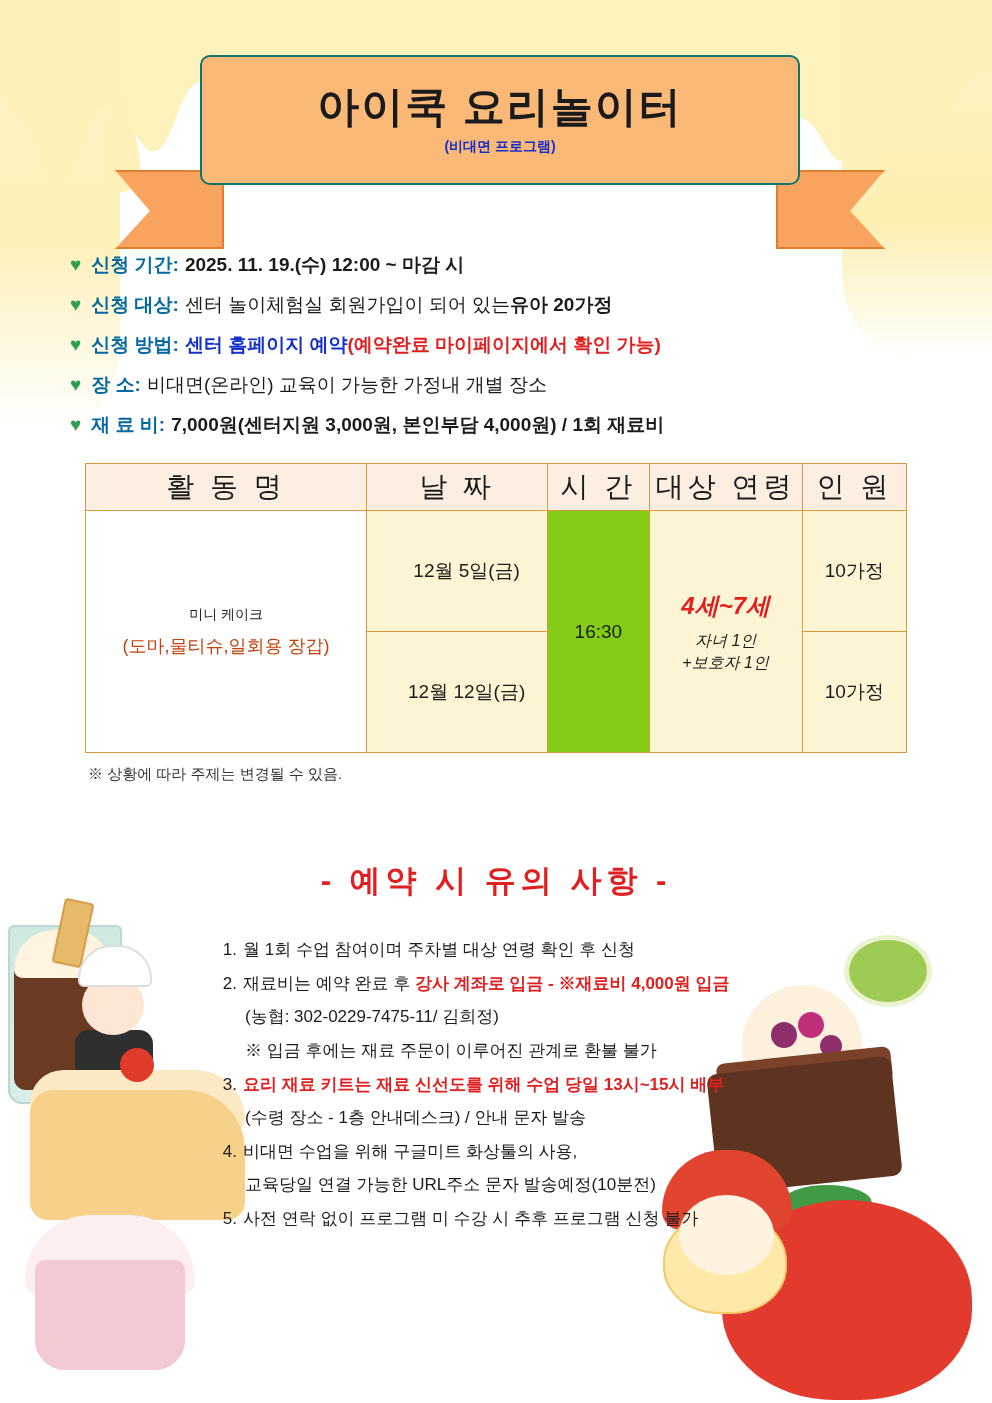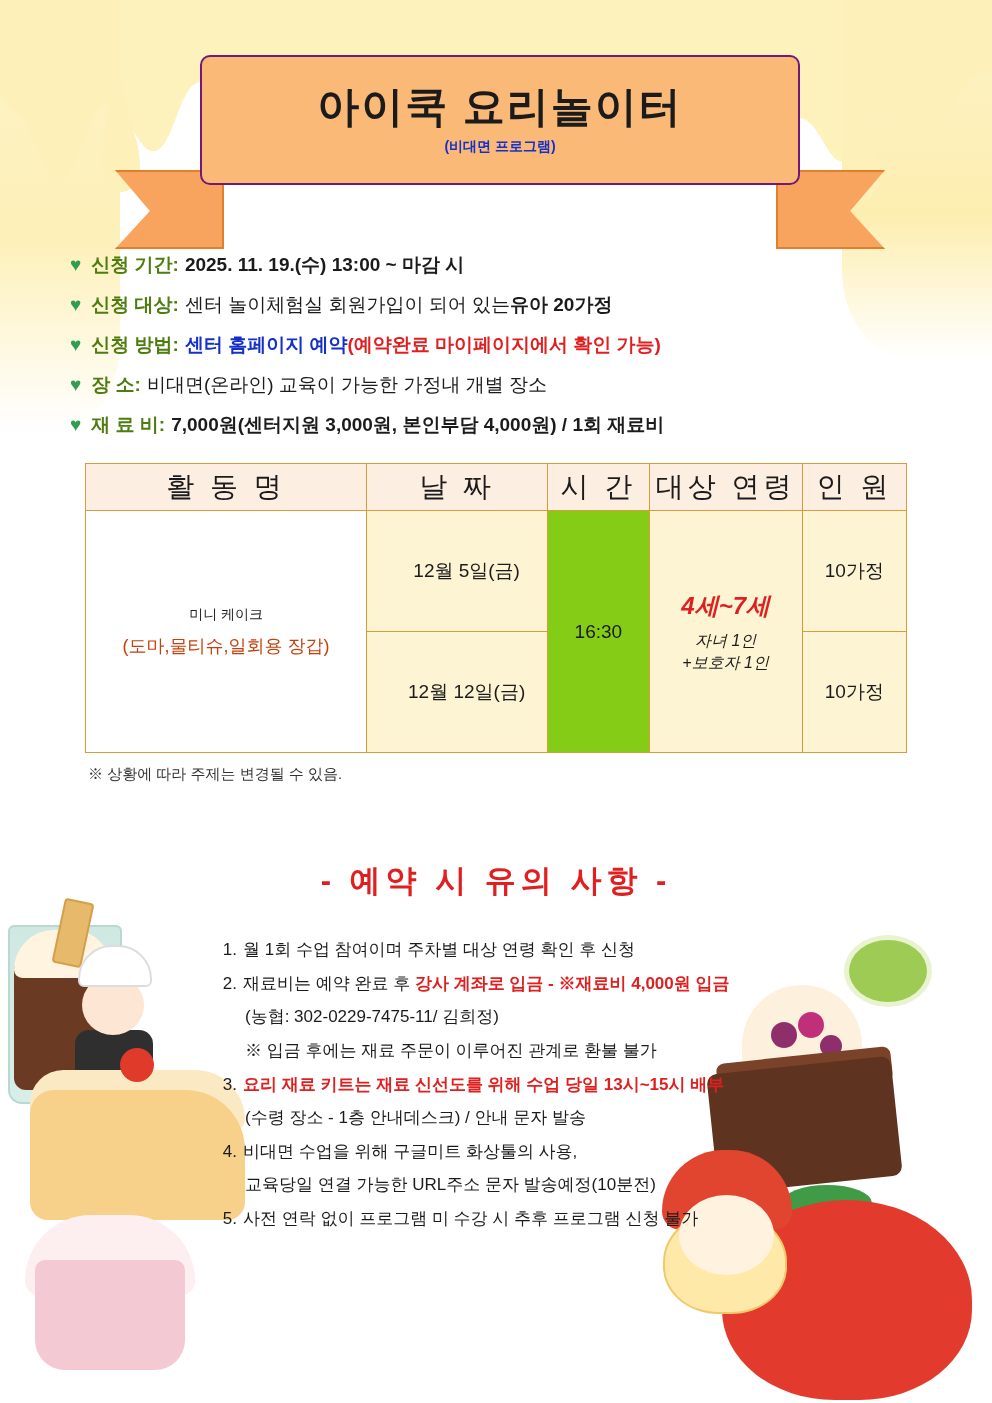--- a/index.html
+++ b/index.html
@@ -56,21 +56,21 @@
     border: 2px solid #e07f2d;
     z-index: 1;
   }
   .ribbon-tail-left { left: 0; clip-path: polygon(0 0,100% 0,100% 100%,0 100%,32% 52%); }
   .ribbon-tail-right { right: 0; clip-path: polygon(0 0,100% 0,68% 52%,100% 100%,0 100%); }
   .banner {
     position: absolute;
     top: 0; left: 85px;
     width: 600px; height: 130px;
     background: #fbb978;
-    border: 2px solid #701a75;
+    border: 2px solid #0f766e;
     border-radius: 10px;
     box-sizing: border-box;
     display: flex;
     flex-direction: column;
     align-items: center;
     justify-content: center;
     z-index: 3;
   }
   .banner-title {
     font-size: 42px;
@@ -100,21 +100,21 @@
     font-size: 19px;
     white-space: nowrap;
   }
   .heart {
     color: #2f9e52;
     font-size: 19px;
     margin-right: 10px;
     line-height: 1;
   }
   .info-label {
-    color: #4d7c0f;
+    color: #0369a1;
     font-weight: bold;
     margin-right: 6px;
   }
   .info-val { color: #1b1b1b; }
   .v-bold { font-weight: bold; }
   .v-blue { color: #1430c8; font-weight: bold; }
   .v-red { color: #e02020; font-weight: bold; }
 
   
   .tbl {
@@ -309,21 +309,21 @@
   <div class="banner">
     <div class="banner-title">아이쿡 요리놀이터</div>
     <div class="banner-sub">(비대면 프로그램)</div>
   </div>
 </div>
 
 <div class="info-list" id="info-list">
     <div class="info-row">
       <span class="heart">♥</span>
       <span class="info-label">신청 기간:</span>
-      <span class="info-val v-bold">2025. 11. 19.(수) 13:00 ~ 마감 시</span>
+      <span class="info-val v-bold">2025. 11. 19.(수) 12:00 ~ 마감 시</span>
     </div>
     <div class="info-row">
       <span class="heart">♥</span>
       <span class="info-label">신청 대상:</span>
       <span class="info-val">센터 놀이체험실 회원가입이 되어 있는 </span>
       <span class="info-val v-bold">유아 20가정</span>
     </div>
     <div class="info-row">
       <span class="heart">♥</span>
       <span class="info-label">신청 방법:</span>

